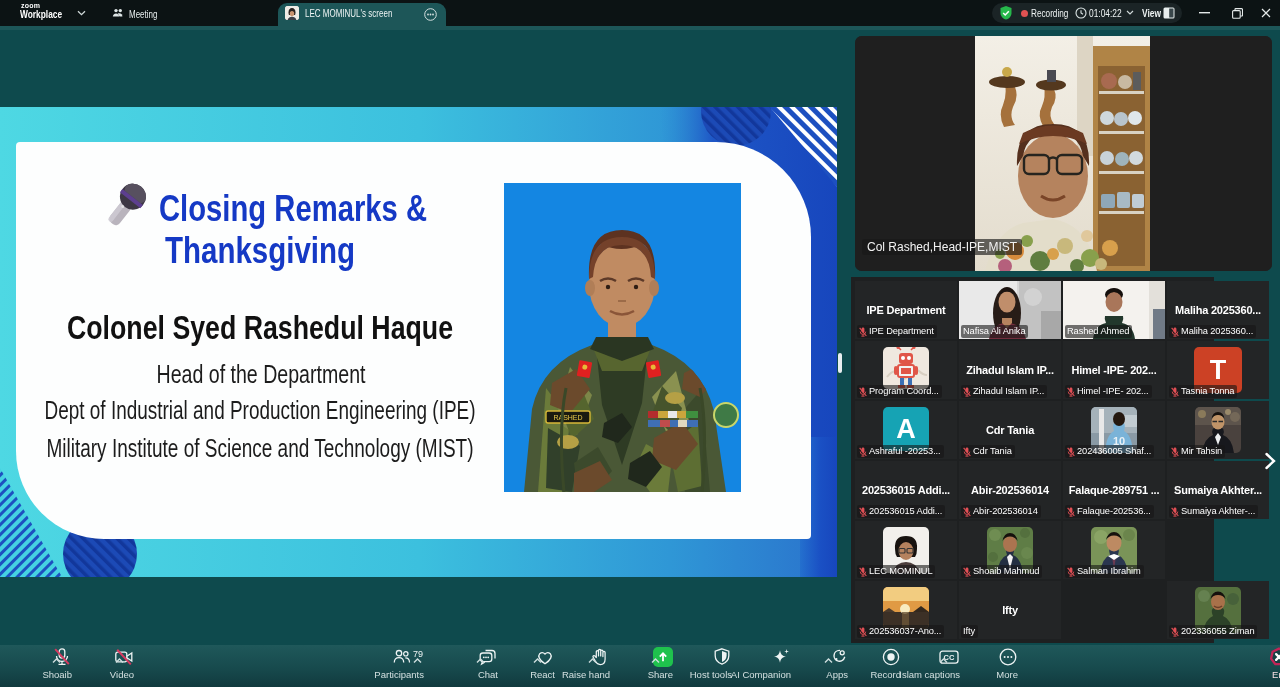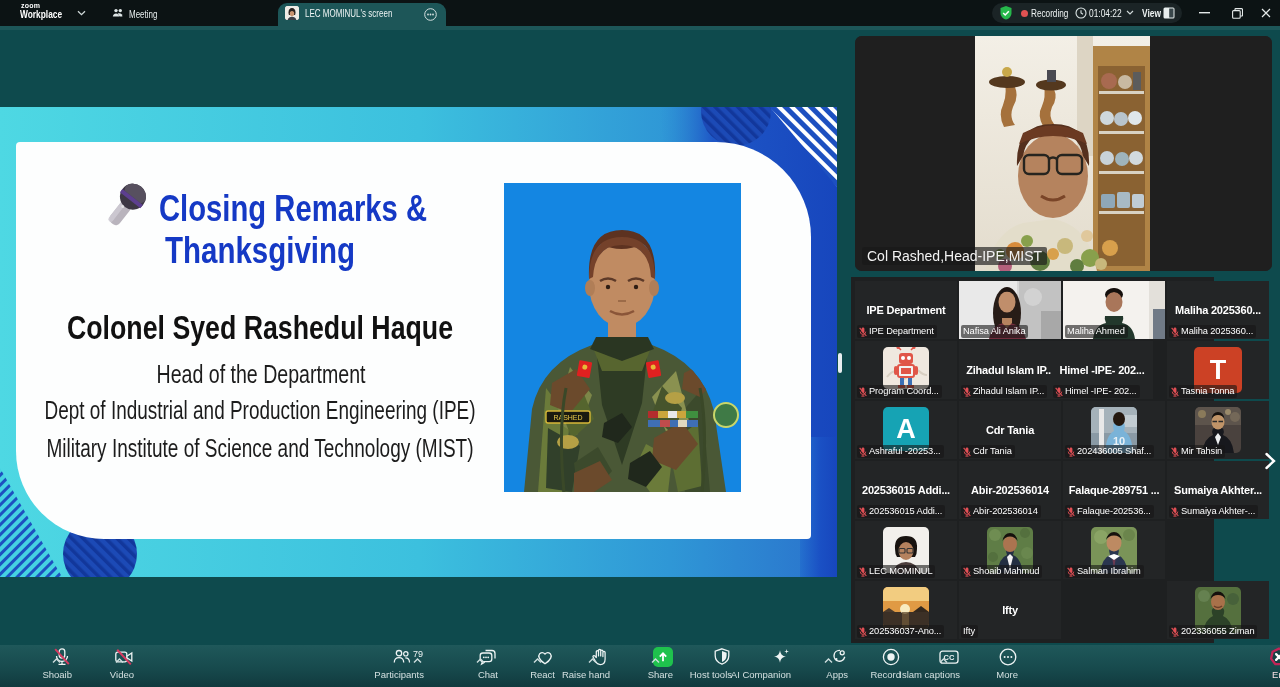--- a/index.html
+++ b/index.html
@@ -261,21 +261,21 @@
           <circle cx="255" cy="212" r="8" fill="#d8a04c"></circle>
           <circle cx="150" cy="230" r="7" fill="#b5607c"></circle>
           <circle cx="232" cy="200" r="6" fill="#e0c89c"></circle>
           <circle cx="172" cy="205" r="6" fill="#88a04c"></circle>
           <circle cx="198" cy="218" r="6" fill="#d8a04c"></circle>
           <circle cx="222" cy="230" r="7" fill="#5f7d3f"></circle>
           <circle cx="246" cy="228" r="6" fill="#c8b87c"></circle>
           <circle cx="145" cy="218" r="5" fill="#88a04c"></circle>
   </g>
  </svg>
- <div style="position:absolute;left:7px;bottom:6px;background:rgba(24,24,24,.65);color:#f2f2f2;font-size:14px;padding:1px 5px;border-radius:2px">Col Rashed,Head-IPE,MIST</div>
+ <div style="position:absolute;left:7px;bottom:16px;background:rgba(24,24,24,.65);color:#f2f2f2;font-size:12px;padding:1px 5px;border-radius:2px">Col Rashed,Head-IPE,MIST</div>
 </div>
 <div class="abs" style="left:838px;top:323px;width:4px;height:20px;background:#e8eef0;border-radius:2px"></div>
 <svg class="abs" style="left:1264px;top:422px;z-index:5" width="12" height="18" viewBox="0 0 12 18">
       <path d="M2.5 2 L10 9 L2.5 16" stroke="#fff" stroke-width="2.4" fill="none" stroke-linecap="round"></path>
     </svg>
 <div id="grid">
  <div class="tile" style="left:4px;top:4px">
         <div class="cname">IPE Department</div>
         <div class="lbl"><svg width="8" height="10" viewBox="0 0 10 12">
             <rect x="3.2" y="0.5" width="3.6" height="6.5" rx="1.8" fill="#e04f55"></rect>
@@ -296,21 +296,21 @@
           <path d="M43 42 l5 5 5 -5 v-5 h-10z" fill="#b5835f"></path>
         </svg><div class="lbl">Nafisa Ali Anika</div></div>
  <div class="tile" style="left:212px;top:4px"><svg width="102" height="58" viewBox="0 0 102 58">
           <rect width="102" height="58" fill="#f4f2ee"></rect>
           <rect x="86" y="0" width="16" height="58" fill="#e3e0da"></rect>
           <rect x="90" y="28" width="12" height="30" fill="#707a86"></rect>
           <ellipse cx="51" cy="13.5" rx="9" ry="6.5" fill="#15100d"></ellipse>
           <ellipse cx="51" cy="21" rx="8.5" ry="10" fill="#a9765a"></ellipse>
           <path d="M43 15 q1.5 -7.5 8 -7.5 t8 7.5 q-3 -4 -8 -4 t-8 4z" fill="#15100d"></path>
           <path d="M30 58 q2 -14 13 -16 q-2 -4 -1 -7 l18 0 q1 3 -1 7 q11 2 13 16z" fill="#22382c"></path>
-        </svg><div class="lbl">Maliha Ahmed</div></div>
+        </svg><div class="lbl">Rashed Ahmed</div></div>
  <div class="tile" style="left:316px;top:4px">
         <div class="cname">Maliha 2025360...</div>
         <div class="lbl"><svg width="8" height="10" viewBox="0 0 10 12">
             <rect x="3.2" y="0.5" width="3.6" height="6.5" rx="1.8" fill="#e04f55"></rect>
             <path d="M1.5 5.5a3.5 3.5 0 007 0M5 9v2.2M3 11.2h4" stroke="#e04f55" stroke-width="1.1" fill="none"></path>
             <path d="M0.8 0.8L9.2 11" stroke="#e04f55" stroke-width="1.4"></path>
           </svg>Maliha 2025360...</div>
       </div>
  <div class="tile" style="left:4px;top:64px">
         <div class="av" style="width:46px;height:42px"><svg width="46" height="42" viewBox="0 0 46 42">
@@ -338,21 +338,21 @@
           </svg>Program Coord...</div>
       </div>
  <div class="tile" style="left:108px;top:64px">
         <div class="cname">Zihadul Islam IP...</div>
         <div class="lbl"><svg width="8" height="10" viewBox="0 0 10 12">
             <rect x="3.2" y="0.5" width="3.6" height="6.5" rx="1.8" fill="#e04f55"></rect>
             <path d="M1.5 5.5a3.5 3.5 0 007 0M5 9v2.2M3 11.2h4" stroke="#e04f55" stroke-width="1.1" fill="none"></path>
             <path d="M0.8 0.8L9.2 11" stroke="#e04f55" stroke-width="1.4"></path>
           </svg>Zihadul Islam IP...</div>
       </div>
- <div class="tile" style="left:200px;top:64px">
+ <div class="tile" style="left:212px;top:64px">
         <div class="cname">Himel -IPE- 202...</div>
         <div class="lbl"><svg width="8" height="10" viewBox="0 0 10 12">
             <rect x="3.2" y="0.5" width="3.6" height="6.5" rx="1.8" fill="#e04f55"></rect>
             <path d="M1.5 5.5a3.5 3.5 0 007 0M5 9v2.2M3 11.2h4" stroke="#e04f55" stroke-width="1.1" fill="none"></path>
             <path d="M0.8 0.8L9.2 11" stroke="#e04f55" stroke-width="1.4"></path>
           </svg>Himel -IPE- 202...</div>
       </div>
  <div class="tile" style="left:316px;top:64px">
         <div class="av" style="width:48px;height:46px;background:#cc4125;color:#fff;display:flex;align-items:center;justify-content:center;font-size:27px;font-weight:bold">T</div>
         <div class="lbl"><svg width="8" height="10" viewBox="0 0 10 12">

